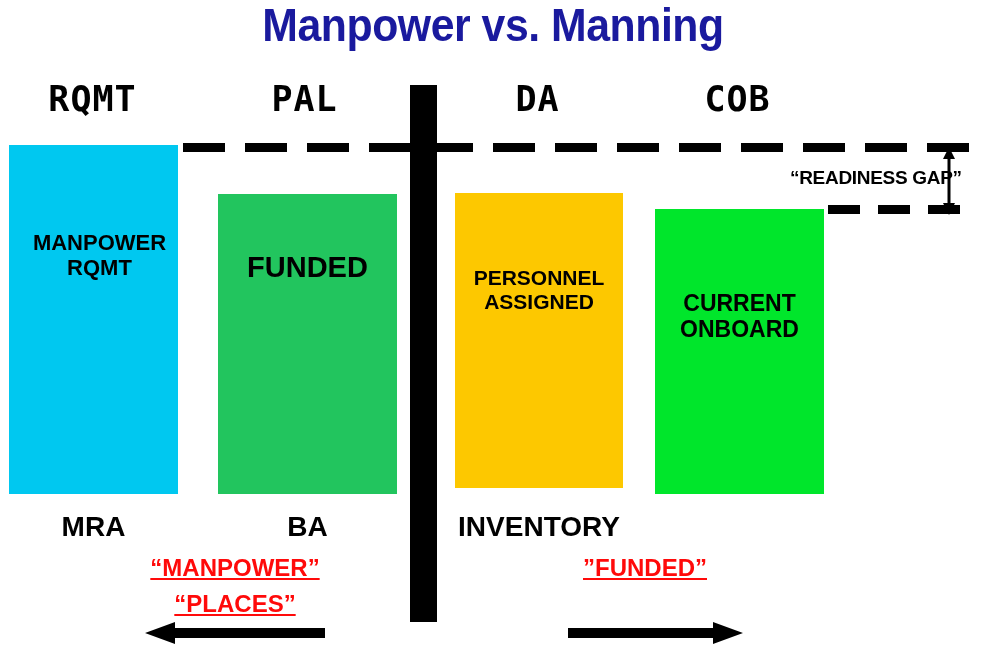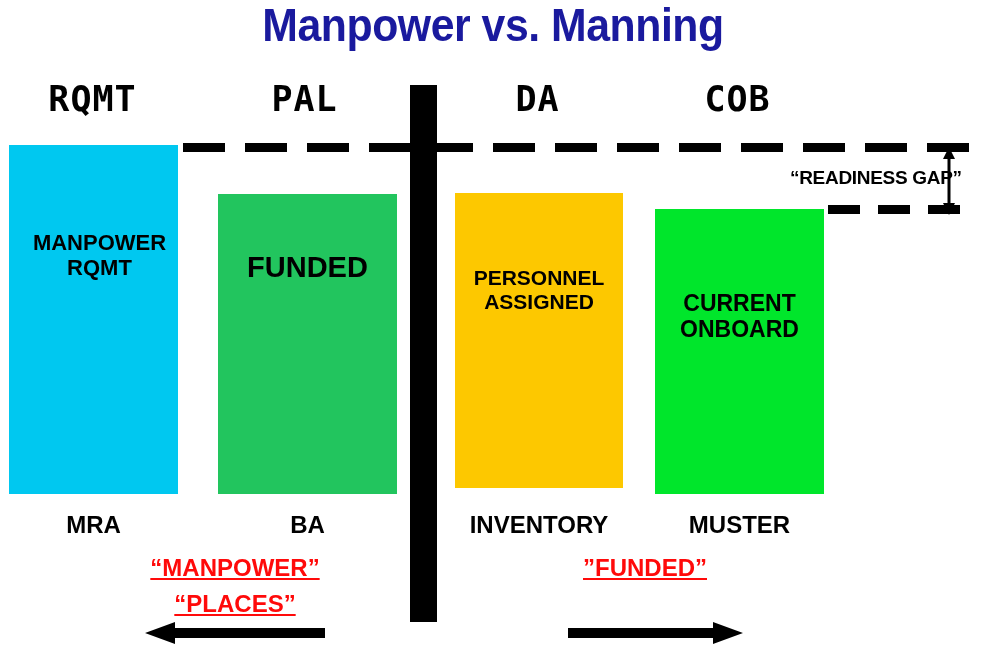--- a/index.html
+++ b/index.html
@@ -166,21 +166,21 @@
     width: 26px;
     height: 70px;
   }
 
   
   .src-label {
     position: absolute;
     top: 511px;
     font-family: "Liberation Sans", sans-serif;
     font-weight: bold;
-    font-size: 24px;
+    font-size: 28px;
     color: #000000;
     text-align: center;
     white-space: nowrap;
   }
   #src-mra       { left: 9px;   width: 169px; }
   #src-ba        { left: 218px; width: 179px; text-align: center; }
   #src-inventory { left: 455px; width: 168px; }
   #src-muster    { left: 655px; width: 169px; }
 
   
@@ -241,21 +241,20 @@
   <div id="gap-text">“READINESS GAP”</div>
   <svg id="gap-arrow" viewBox="0 0 26 70">
     <line x1="13" y1="8" x2="13" y2="62" stroke="#000000" stroke-width="3"></line>
     <polygon points="13,1 7,13 19,13" fill="#000000"></polygon>
     <polygon points="13,69 7,57 19,57" fill="#000000"></polygon>
   </svg>
 
   <div class="src-label" id="src-mra">MRA</div>
   <div class="src-label" id="src-ba">BA</div>
   <div class="src-label" id="src-inventory">INVENTORY</div>
-  <div class="src-label" id="src-muster">MUSTER</div>
 
   <div class="cat-caption" id="cat-manpower">“MANPOWER”</div>
   <div class="cat-caption" id="cat-places">“PLACES”</div>
   <div class="cat-caption" id="cat-faces">”FUNDED”</div>
 
   <svg id="arrow-left" viewBox="0 0 180 26">
     <polygon points="0,13 30,2 30,8 180,8 180,18 30,18 30,24" fill="#000000"></polygon>
   </svg>
 
   <svg id="arrow-right" viewBox="0 0 175 26">

